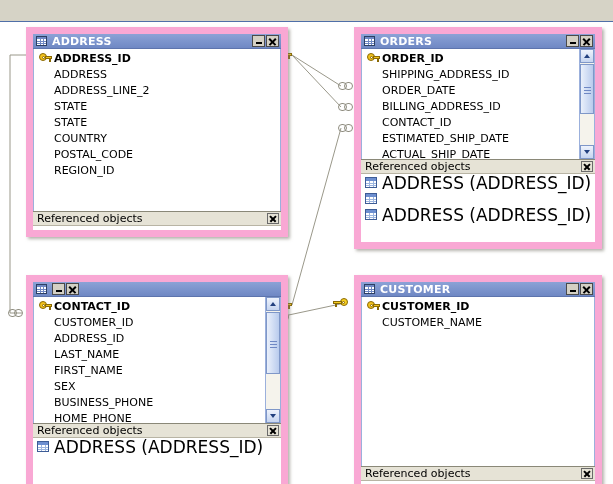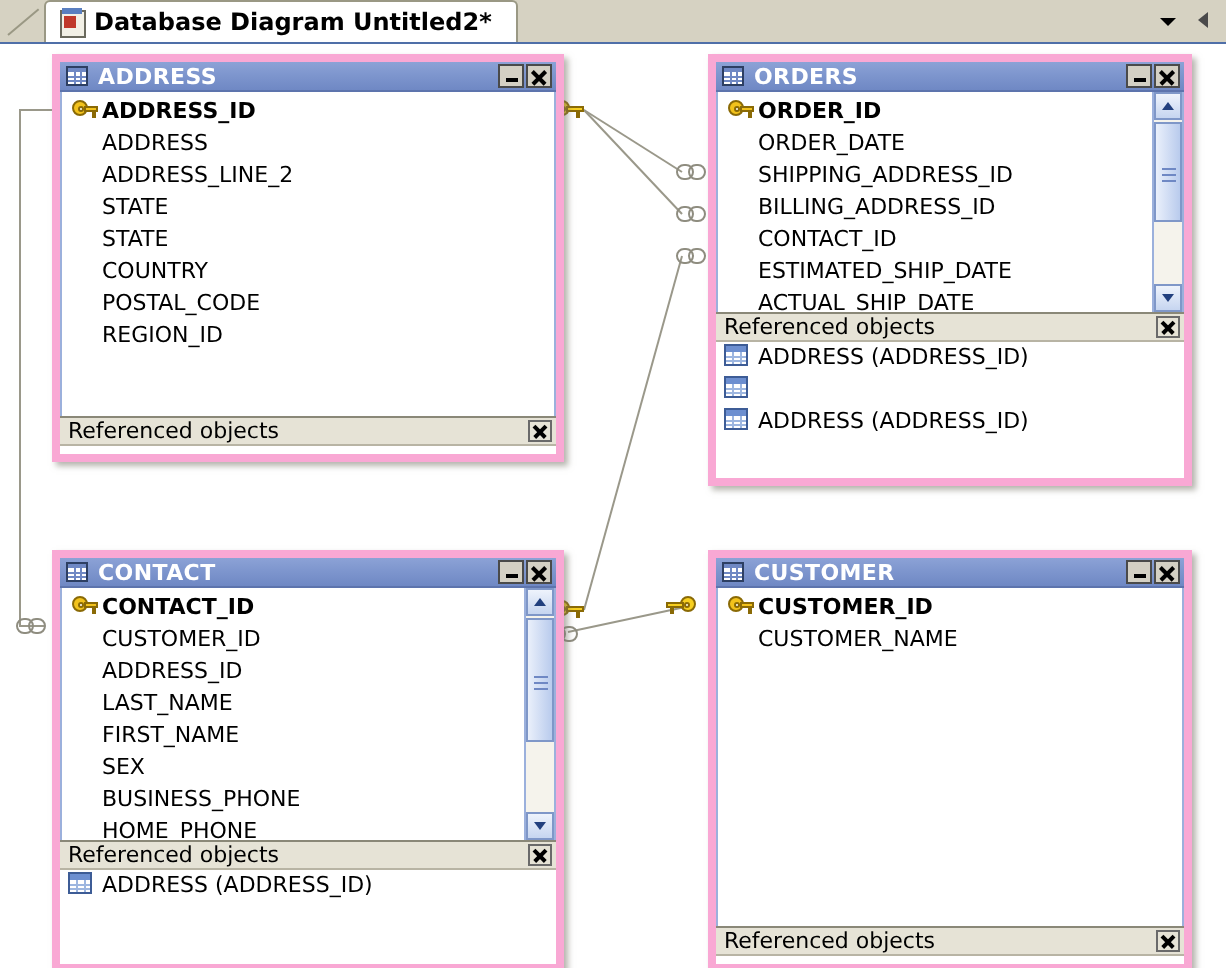--- a/index.html
+++ b/index.html
@@ -35,21 +35,21 @@
   .tab-close{position:absolute;right:4px;top:4px;width:14px;height:13px;cursor:pointer;}
   .tab-close .xl{position:absolute;left:4px;top:2px;width:0;height:0;
     border-top:4px solid transparent;border-bottom:4px solid transparent;border-right:5px solid #4a4a4a;}
 
   
   .canvas{position:absolute;left:0;top:21px;width:613px;height:463px;
     background:#ffffff;border-top:1px solid #4f6fa8;box-sizing:border-box;overflow:hidden;}
 
   
   .tblwin{position:absolute;background:#ffffff;
-    border:4px solid #f9a8d4;box-shadow:2px 2px 3px rgba(120,118,105,0.55);}
+    border:7px solid #f9a8d4;box-shadow:2px 2px 3px rgba(120,118,105,0.55);}
   .tbl-title{height:15px;display:flex;align-items:center;
     background:linear-gradient(to bottom,#8ca2d6 0%,#7e96ce 45%,#6f88c4 100%);
     border-bottom:1px solid #5d74ad;padding-left:3px;box-sizing:border-box;}
   .tbl-title .tico{width:12px;height:11px;position:relative;flex:0 0 auto;margin-right:4px;}
   .tbl-title .tico .g{position:absolute;left:0;top:0;width:11px;height:10px;
     background:#ffffff;border:1px solid #2d3f63;box-sizing:border-box;}
   .tbl-title .tico .gh{position:absolute;left:1px;top:1px;width:9px;height:2px;background:#6f88c4;}
   .tbl-title .tico .gv{position:absolute;top:3px;width:1px;height:6px;background:#6f88c4;}
   .tbl-title .tico .gr{position:absolute;left:1px;width:9px;height:1px;background:#6f88c4;}
   .tbl-name{font-size:11px;font-weight:bold;color:#ffffff;letter-spacing:0.2px;
@@ -101,22 +101,22 @@
   .refbar{height:15px;display:flex;align-items:center;
     background:#e6e3d6;border-top:1px solid #8a8878;border-bottom:1px solid #b8b4a4;
     padding:0 2px 0 4px;box-sizing:border-box;}
   .refbar .rtitle{flex:1 1 auto;font-size:11px;color:#000;white-space:nowrap;}
   .refbar .rclose{width:12px;height:11px;background:#e6e3d6;border:1px solid #6a6a6a;
     position:relative;cursor:pointer;box-sizing:border-box;}
   .refbar .rclose .x1,.refbar .rclose .x2{position:absolute;left:1px;top:4px;width:8px;height:1.5px;background:#000;}
   .refbar .rclose .x1{transform:rotate(45deg);}
   .refbar .rclose .x2{transform:rotate(-45deg);}
   .reflist{background:#ffffff;padding:1px 0;}
-  .refitem{height:16px;display:flex;align-items:flex-start;padding-left:4px;
-    font-size:11px;white-space:nowrap;}
+  .refitem{height:16px;display:flex;align-items:center;padding-left:4px;
+    font-size:17px;white-space:nowrap;}
   .refitem .ricon{width:13px;height:12px;position:relative;flex:0 0 auto;margin-right:4px;}
   .refitem .ricon .fr{position:absolute;left:0;top:0;width:12px;height:11px;
     background:#ffffff;border:1px solid #3d5c96;box-sizing:border-box;}
   .refitem .ricon .hd{position:absolute;left:1px;top:1px;width:10px;height:3px;background:#6d8fd0;}
   .refitem .ricon .ln{position:absolute;left:1px;width:10px;height:1px;background:#9db6e0;}
   .refitem .ricon .vl{position:absolute;top:4px;width:1px;height:6px;background:#9db6e0;}
 
   
   .wires{position:absolute;left:0;top:0;width:613px;height:463px;pointer-events:none;}
   .marker{position:absolute;pointer-events:none;}
@@ -136,39 +136,20 @@
   .mlink .l1,.mlink .l2{position:absolute;top:0;width:9px;height:8px;
     border:1.5px solid #8f8d80;border-radius:4px;box-sizing:border-box;background:transparent;}
   .mlink .l1{left:0;}
   .mlink .l2{left:6px;}
 </style>
 </head>
 <body>
 
 <div id="app">
 
-  <div class="tabstrip">
-    <div class="tabstrip-left">
-      <div class="diag"></div>
-    </div>
-    <div class="tab" id="the-tab" style="width: 237px;">
-      <span class="tab-icon">
-        <span class="sheet"></span>
-          <span class="bluebar"></span>
-          <span class="redmark"></span>
-      </span>
-      <span class="tab-label">Database Diagram Untitled2*</span>
-    </div>
-    <div class="tab-dropdown">
-        <span class="arw"></span>
-      </div>
-    <div class="tab-close">
-        <span class="xl"></span>
-      </div>
-  </div>
 
   <div class="canvas">
 
     <svg class="wires" width="613" height="463" viewBox="0 0 613 463">
 
       <path d="M292,33 L341,64" stroke="#9a988a" stroke-width="1" fill="none"></path>
       <path d="M292,33 L341,85" stroke="#9a988a" stroke-width="1" fill="none"></path>
 
       <path d="M341,106 L292,283" stroke="#9a988a" stroke-width="1" fill="none"></path>
 
@@ -321,25 +302,25 @@
                   <span class="ring"></span>
                   <span class="hole"></span>
                   <span class="shaft"></span>
                   <span class="tooth"></span>
                 </span>
               </span>
               <span class="cname">ORDER_ID</span>
             </div>
             <div class="col">
               <span class="kslot"></span>
+              <span class="cname">SHIPPING_ADDRESS_ID</span>
+            </div>
+            <div class="col">
+              <span class="kslot"></span>
               <span class="cname">ORDER_DATE</span>
-            </div>
-            <div class="col">
-              <span class="kslot"></span>
-              <span class="cname">SHIPPING_ADDRESS_ID</span>
             </div>
             <div class="col">
               <span class="kslot"></span>
               <span class="cname">BILLING_ADDRESS_ID</span>
             </div>
             <div class="col">
               <span class="kslot"></span>
               <span class="cname">CONTACT_ID</span>
             </div>
             <div class="col">
@@ -411,21 +392,20 @@
     <div class="tblwin" id="win-2" style="left:26px;top:253px;width:248px;height:203px;">
       <div class="tbl-title">
         <span class="tico">
           <span class="g"></span>
             <span class="gh"></span>
           <span class="gv" style="left:4px;"></span>
             <span class="gv" style="left:7px;"></span>
           <span class="gr" style="top:5px;"></span>
             <span class="gr" style="top:7px;"></span>
         </span>
-        <span class="tbl-name">CONTACT</span>
         <span class="winbtns">
           <span class="wbtn">
               <span class="mn"></span>
             </span>
           <span class="wbtn">
               <span class="x1"></span>
               <span class="x2"></span>
             </span>
         </span>
       </div>

